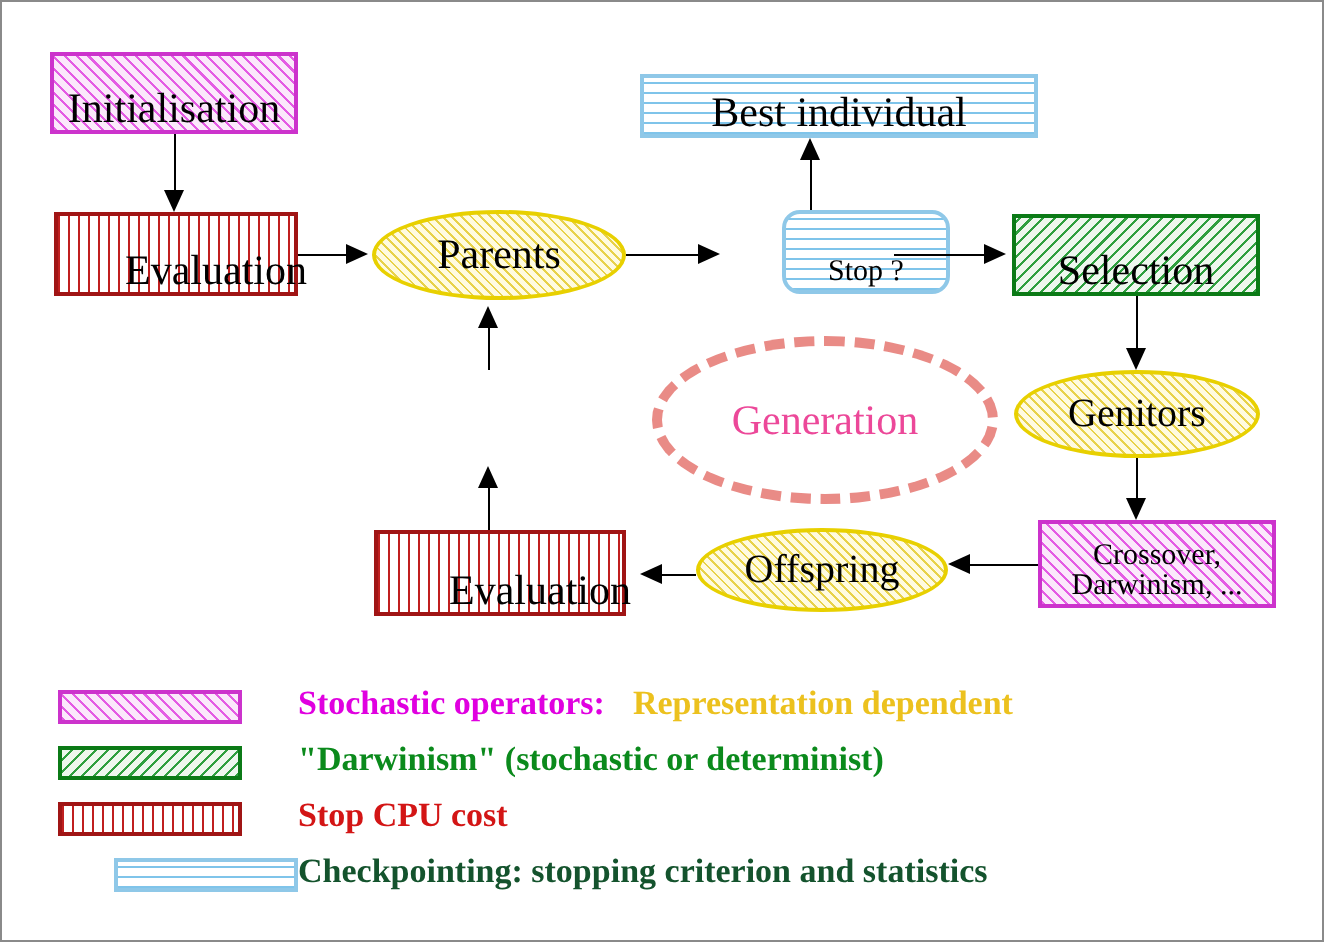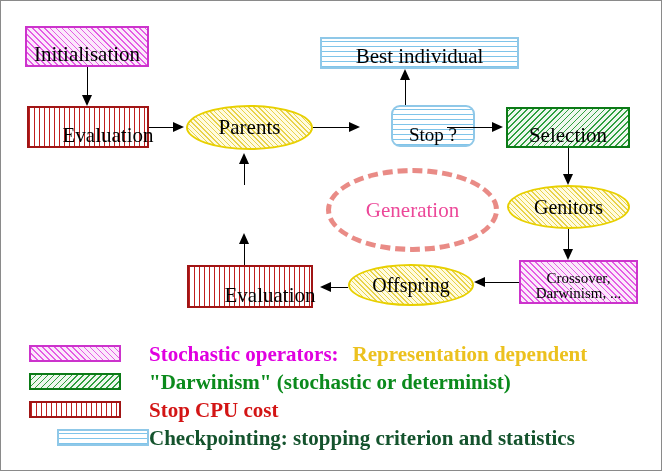--- a/index.html
+++ b/index.html
@@ -98,21 +98,21 @@
   #legend{position:absolute;left:0;top:341px;width:662px;}
   .lg-row{position:absolute;left:28px;height:22px;}
   .lg-sw{
     position:absolute;left:0;top:3px;
     width:92px;height:17px;
     box-sizing:border-box;
     border-width:2px;border-style:solid;
   }
   .lg-tx{
     position:absolute;left:120px;top:0;
-    font-size:21px;
+    font-size:17px;
     font-weight:bold;
     white-space:nowrap;
   }
   .lg-tx .part2{margin-left:14px;}
   .c-magenta{color:#e000e0;}
   .c-gold   {color:#ecc11e;}
   .c-green  {color:#0b8a1c;}
   .c-red    {color:#d31515;}
   .c-ltblue {color:#14532d;}
 </style>
@@ -130,21 +130,21 @@
   </div>
 
   <div class="node ellipse hatch-yellow" style="left:185px;top:104px;width:127px;height:45px;font-size:21px;">
     <span class="lbl">Parents</span>
   </div>
 
   <div class="node box hatch-blue-horz bd-blue" style="left:291px;top:36px;width:199px;height:32px;font-size:21px;">
     <span class="lbl">Best individual</span>
   </div>
 
-  <div class="node box rounded hatch-blue-horz bd-blue" style="left:362px;top:104px;width:84px;height:42px;font-size:19px;">
+  <div class="node box rounded hatch-blue-horz bd-blue" style="left:362px;top:104px;width:84px;height:42px;font-size:15px;">
     <span class="lbl">Stop ?</span>
   </div>
 
   <div class="node box hatch-green bd-green" style="left:505px;top:106px;width:124px;height:41px;font-size:21px;">
     <span class="lbl">Selection</span>
   </div>
 
   <div class="node ellipse hatch-yellow" style="left:506px;top:184px;width:123px;height:44px;font-size:20px;">
     <span class="lbl">Genitors</span>
   </div>

